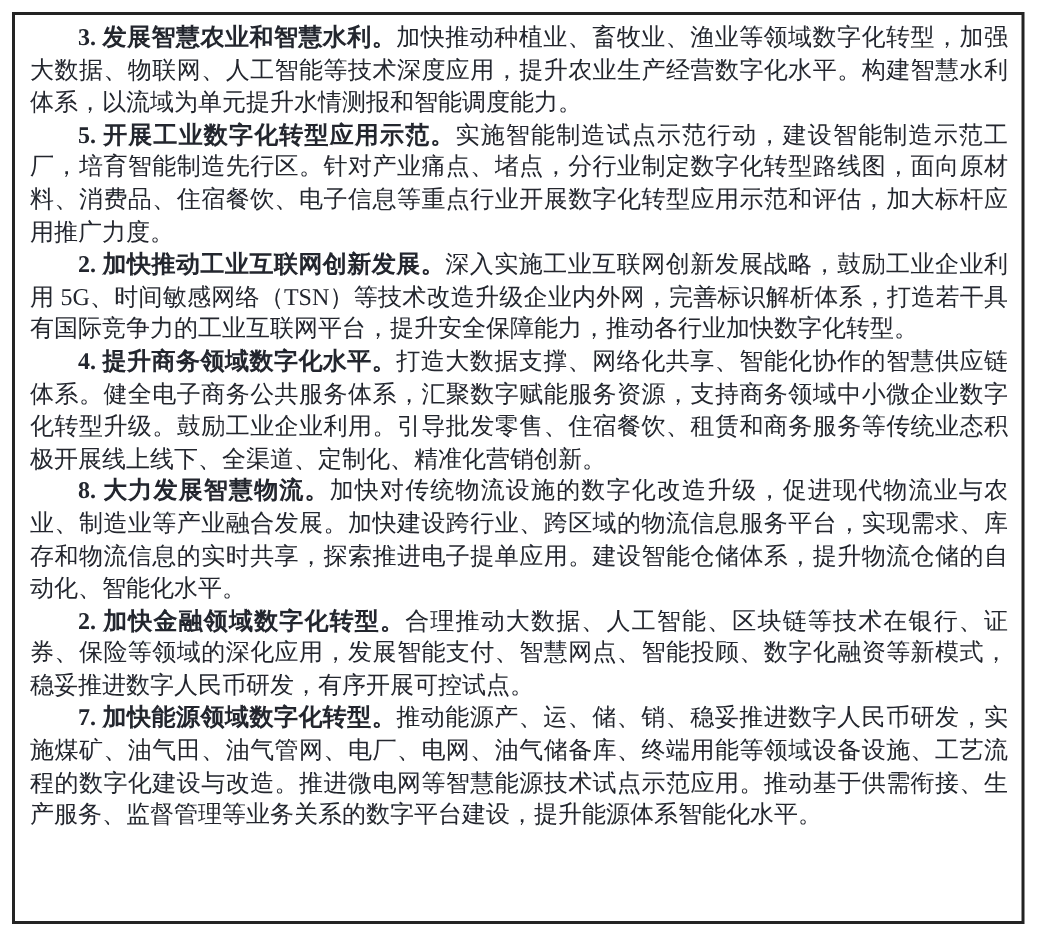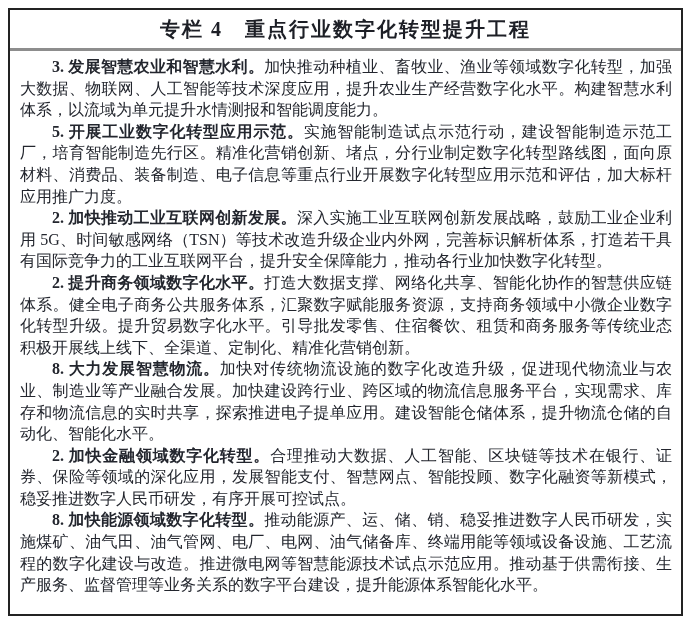--- a/index.html
+++ b/index.html
@@ -51,24 +51,23 @@
     word-break: break-all;
   }
   .para-lead {
     font-weight: 700;
   }
 </style>
 </head>
 <body>
 
 <div class="column-box">
-  <div class="column-title">专栏 4　重点行业数字化转型提升工程</div>
 
   <div class="column-content">
     <p><span class="para-lead">3. 发展智慧农业和智慧水利。</span><span>加快推动种植业、畜牧业、渔业等领域数字化转型，加强大数据、物联网、人工智能等技术深度应用，提升农业生产经营数字化水平。构建智慧水利体系，以流域为单元提升水情测报和智能调度能力。</span></p>
-    <p><span class="para-lead">5. 开展工业数字化转型应用示范。</span><span>实施智能制造试点示范行动，建设智能制造示范工厂，培育智能制造先行区。精准化营销创新、堵点，分行业制定数字化转型路线图，面向原材料、消费品、装备制造、电子信息等重点行业开展数字化转型应用示范和评估，加大标杆应用推广力度。</span></p>
+    <p><span class="para-lead">5. 开展工业数字化转型应用示范。</span><span>实施智能制造试点示范行动，建设智能制造示范工厂，培育智能制造先行区。针对产业痛点、堵点，分行业制定数字化转型路线图，面向原材料、消费品、住宿餐饮、电子信息等重点行业开展数字化转型应用示范和评估，加大标杆应用推广力度。</span></p>
     <p><span class="para-lead">2. 加快推动工业互联网创新发展。</span><span>深入实施工业互联网创新发展战略，鼓励工业企业利用 5G、时间敏感网络（TSN）等技术改造升级企业内外网，完善标识解析体系，打造若干具有国际竞争力的工业互联网平台，提升安全保障能力，推动各行业加快数字化转型。</span></p>
-    <p><span class="para-lead">2. 提升商务领域数字化水平。</span><span>打造大数据支撑、网络化共享、智能化协作的智慧供应链体系。健全电子商务公共服务体系，汇聚数字赋能服务资源，支持商务领域中小微企业数字化转型升级。提升贸易数字化水平。引导批发零售、住宿餐饮、租赁和商务服务等传统业态积极开展线上线下、全渠道、定制化、精准化营销创新。</span></p>
+    <p><span class="para-lead">4. 提升商务领域数字化水平。</span><span>打造大数据支撑、网络化共享、智能化协作的智慧供应链体系。健全电子商务公共服务体系，汇聚数字赋能服务资源，支持商务领域中小微企业数字化转型升级。鼓励工业企业利用。引导批发零售、住宿餐饮、租赁和商务服务等传统业态积极开展线上线下、全渠道、定制化、精准化营销创新。</span></p>
     <p><span class="para-lead">8. 大力发展智慧物流。</span><span>加快对传统物流设施的数字化改造升级，促进现代物流业与农业、制造业等产业融合发展。加快建设跨行业、跨区域的物流信息服务平台，实现需求、库存和物流信息的实时共享，探索推进电子提单应用。建设智能仓储体系，提升物流仓储的自动化、智能化水平。</span></p>
     <p><span class="para-lead">2. 加快金融领域数字化转型。</span><span>合理推动大数据、人工智能、区块链等技术在银行、证券、保险等领域的深化应用，发展智能支付、智慧网点、智能投顾、数字化融资等新模式，稳妥推进数字人民币研发，有序开展可控试点。</span></p>
-    <p><span class="para-lead">8. 加快能源领域数字化转型。</span><span>推动能源产、运、储、销、稳妥推进数字人民币研发，实施煤矿、油气田、油气管网、电厂、电网、油气储备库、终端用能等领域设备设施、工艺流程的数字化建设与改造。推进微电网等智慧能源技术试点示范应用。推动基于供需衔接、生产服务、监督管理等业务关系的数字平台建设，提升能源体系智能化水平。</span></p>
+    <p><span class="para-lead">7. 加快能源领域数字化转型。</span><span>推动能源产、运、储、销、稳妥推进数字人民币研发，实施煤矿、油气田、油气管网、电厂、电网、油气储备库、终端用能等领域设备设施、工艺流程的数字化建设与改造。推进微电网等智慧能源技术试点示范应用。推动基于供需衔接、生产服务、监督管理等业务关系的数字平台建设，提升能源体系智能化水平。</span></p>
   </div>
 </div>
 
 </body></html>

